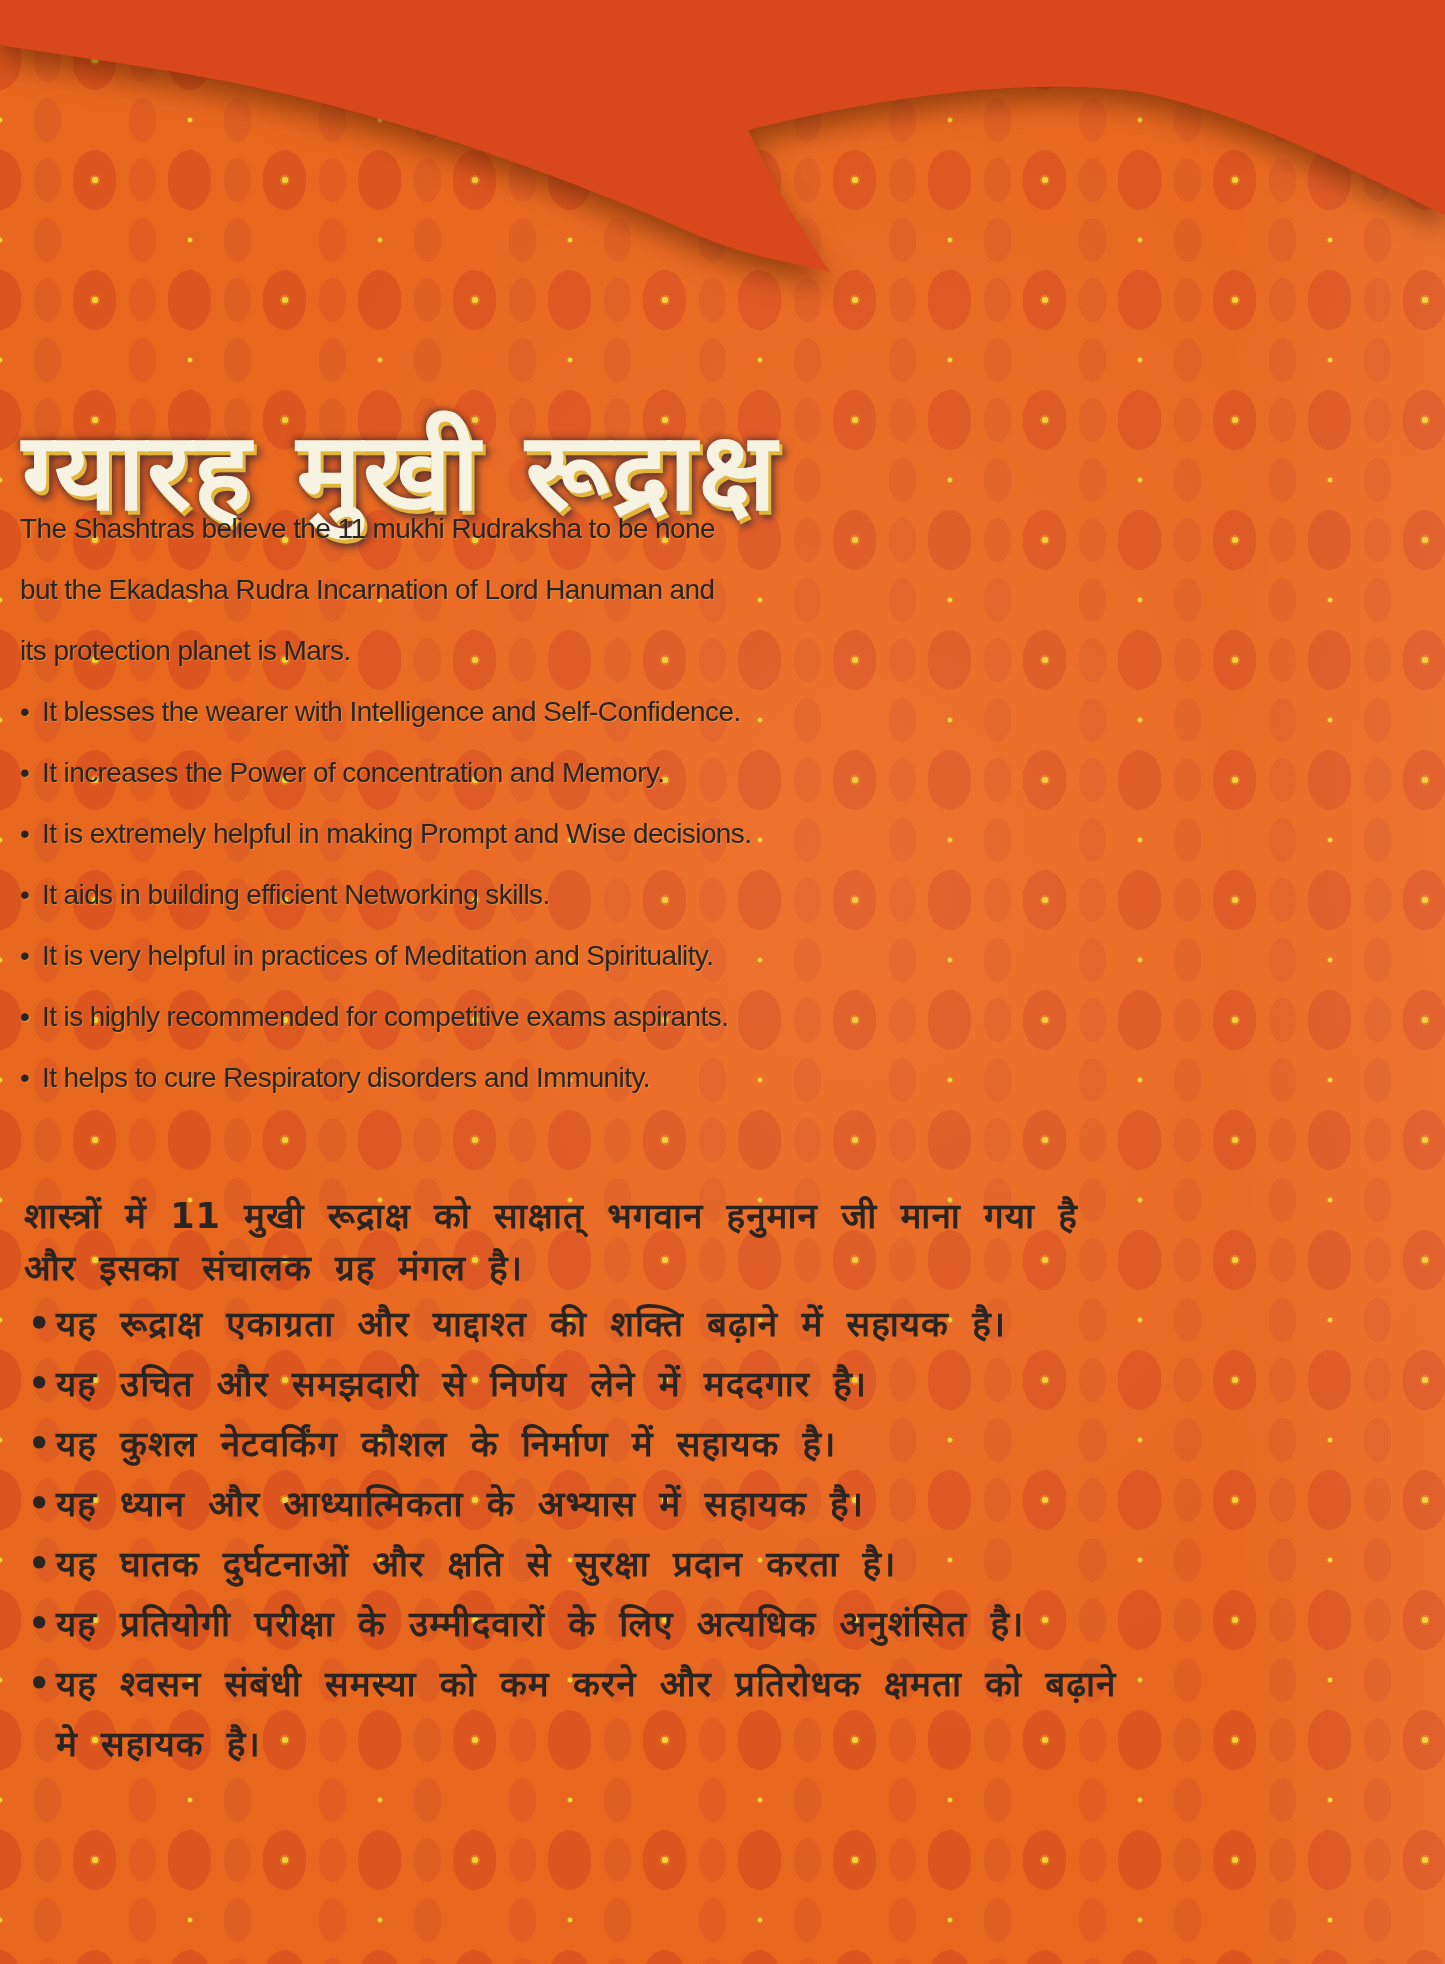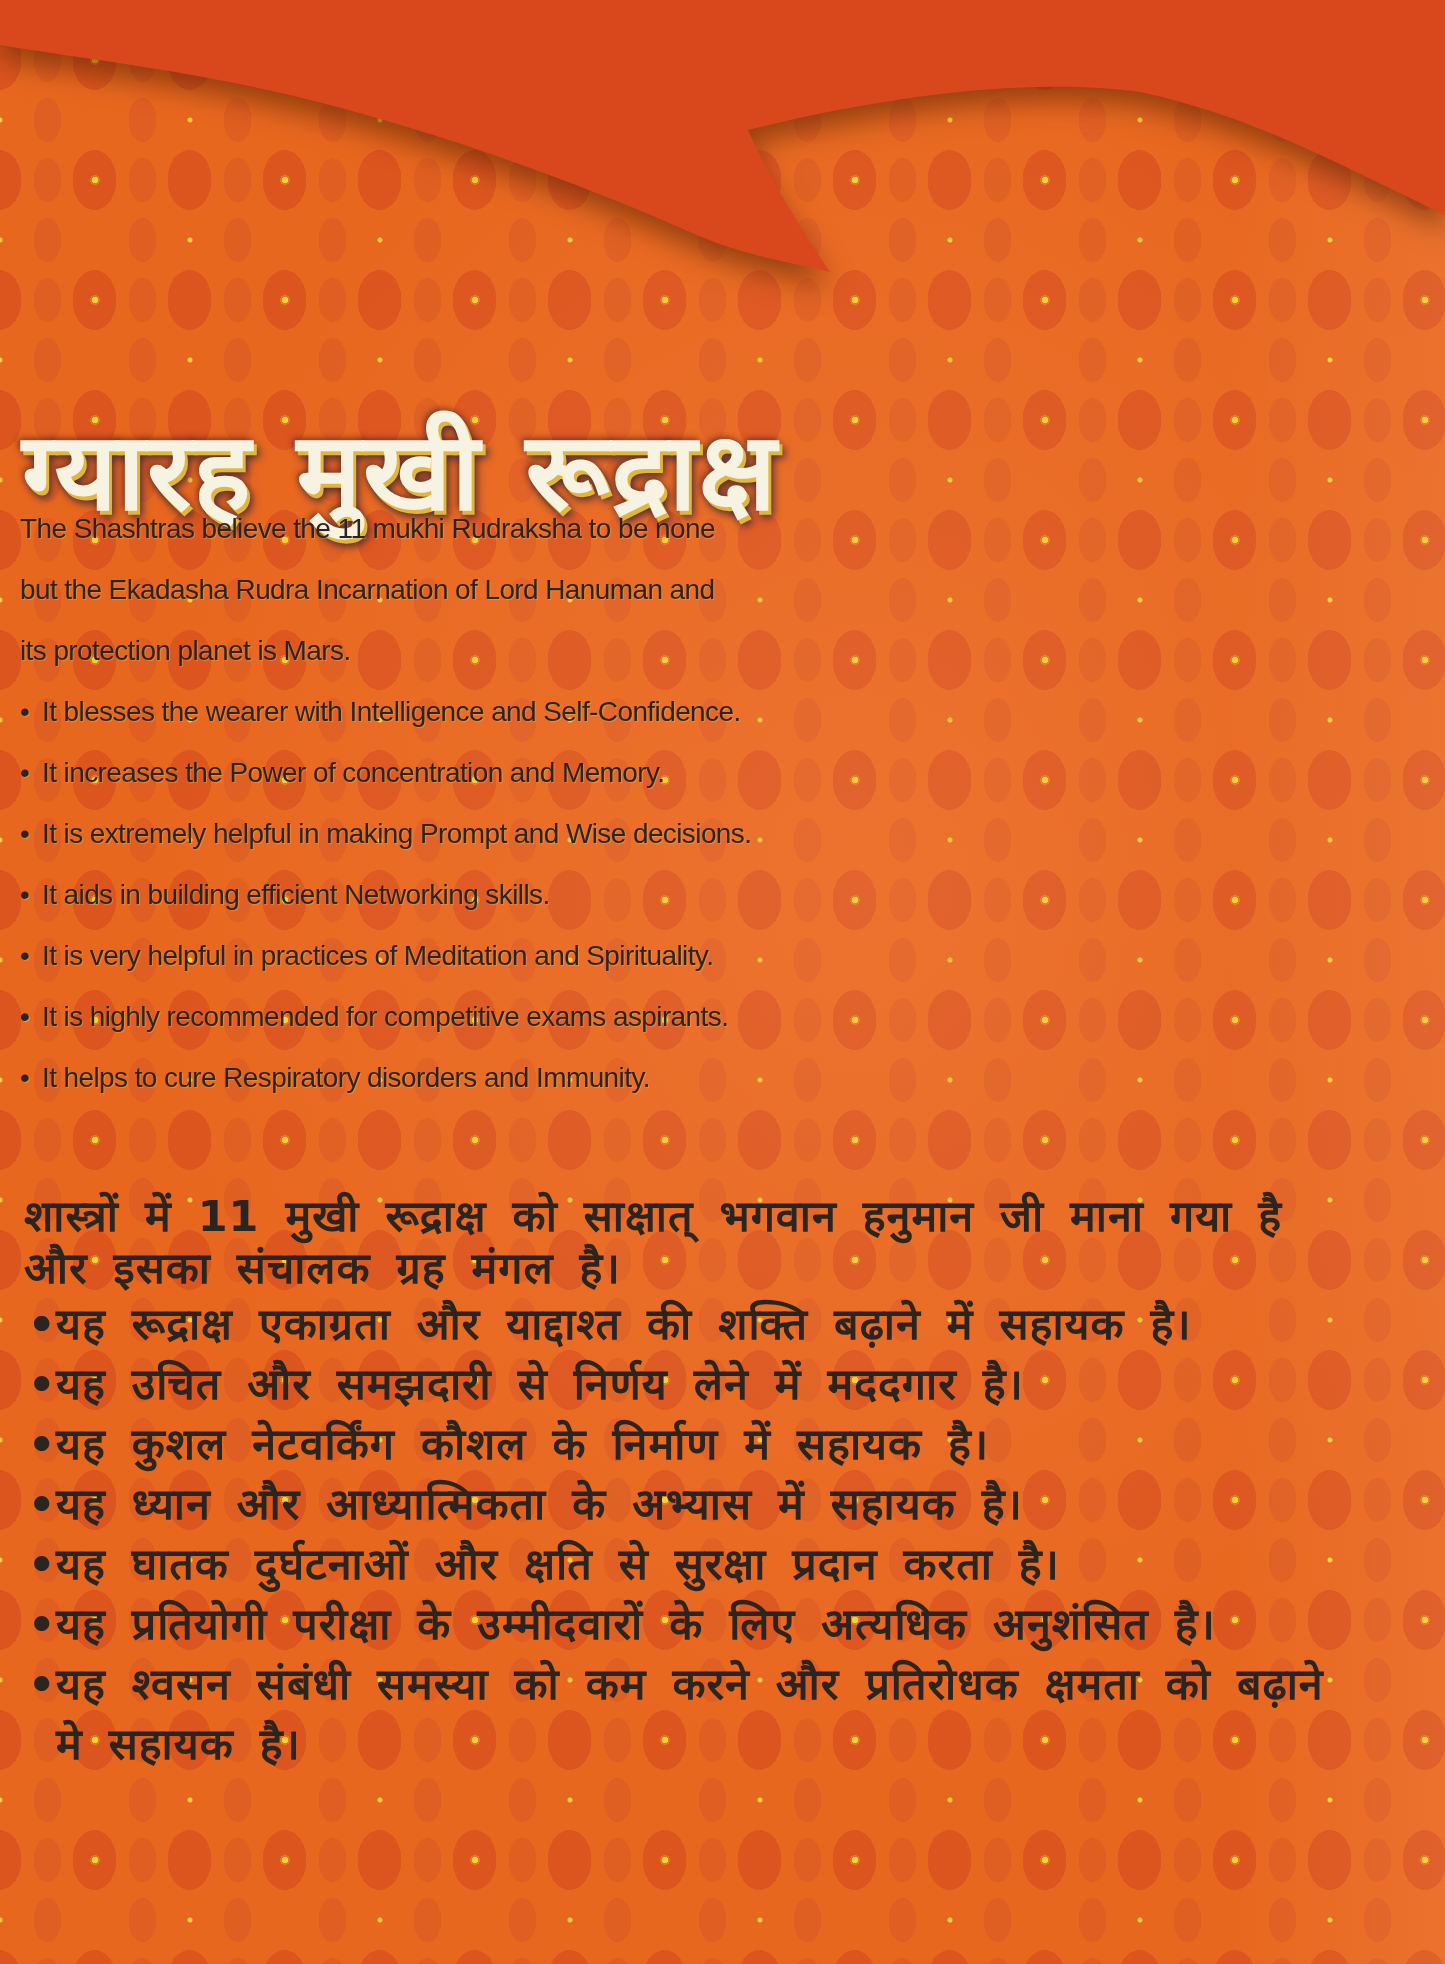--- a/index.html
+++ b/index.html
@@ -61,21 +61,21 @@
     .en-list li, .hi-list li { position: relative; padding-left: 22px; }
     .en-list li .bullet, .hi-list li .bullet {
       position: absolute; left: 0; top: 0;
     }
     .en-list li { margin: 0; }
     .hi-block {
       position: absolute; left: 20px; top: 1190px; width: 1420px;
       color: #2b2521;
       font-family: "DejaVu Sans", sans-serif;
       font-weight: bold;
-      font-size: 43px;
+      font-size: 35px;
       line-height: 52px;
       letter-spacing: 1px;
       word-spacing: 10px;
     }
     .hi-intro { margin: 0 0 0 4px; }
     .hi-list li { padding-left: 36px; line-height: 60px; }
     .hi-list li .bullet { left: 8px; }
     .hi-list li .cont { display: block; }
   </style>
 </head>

